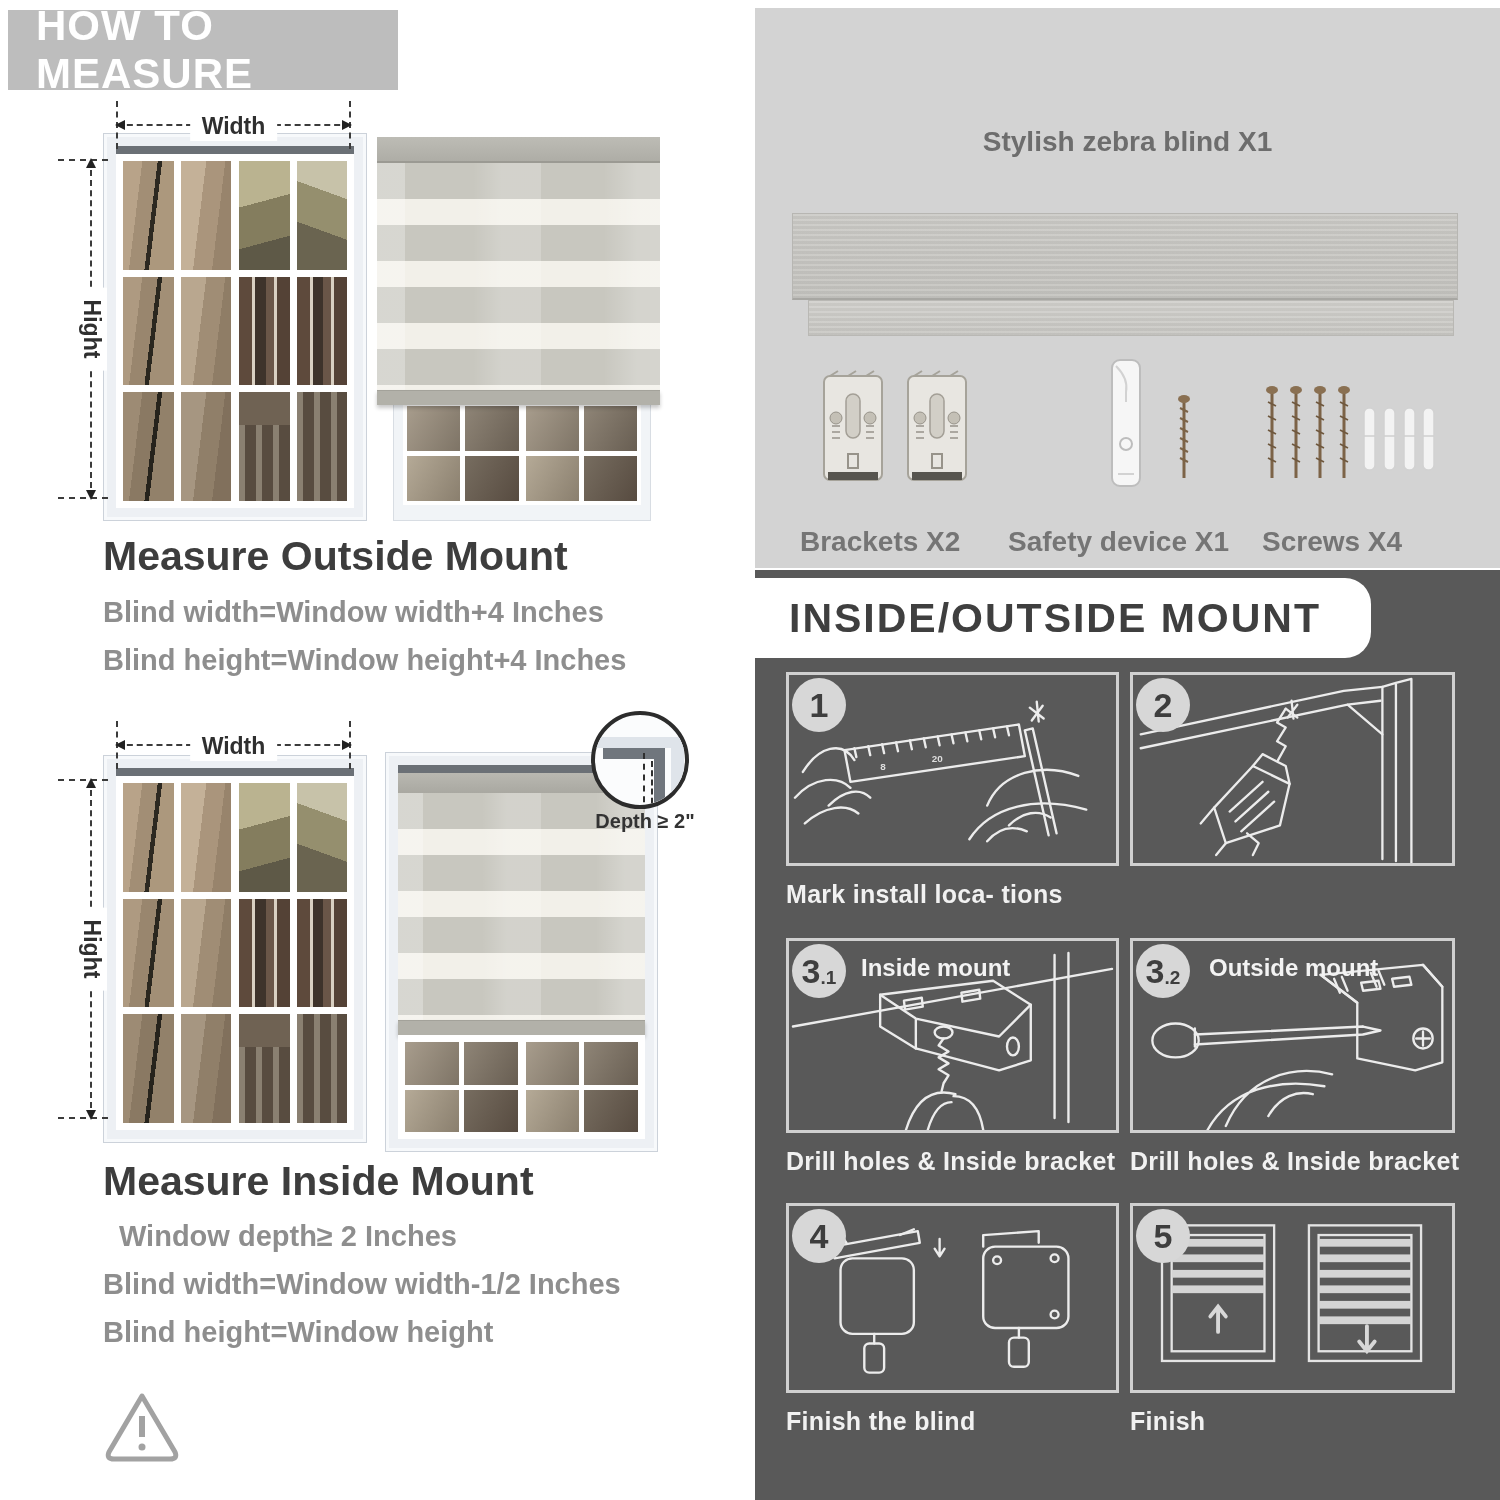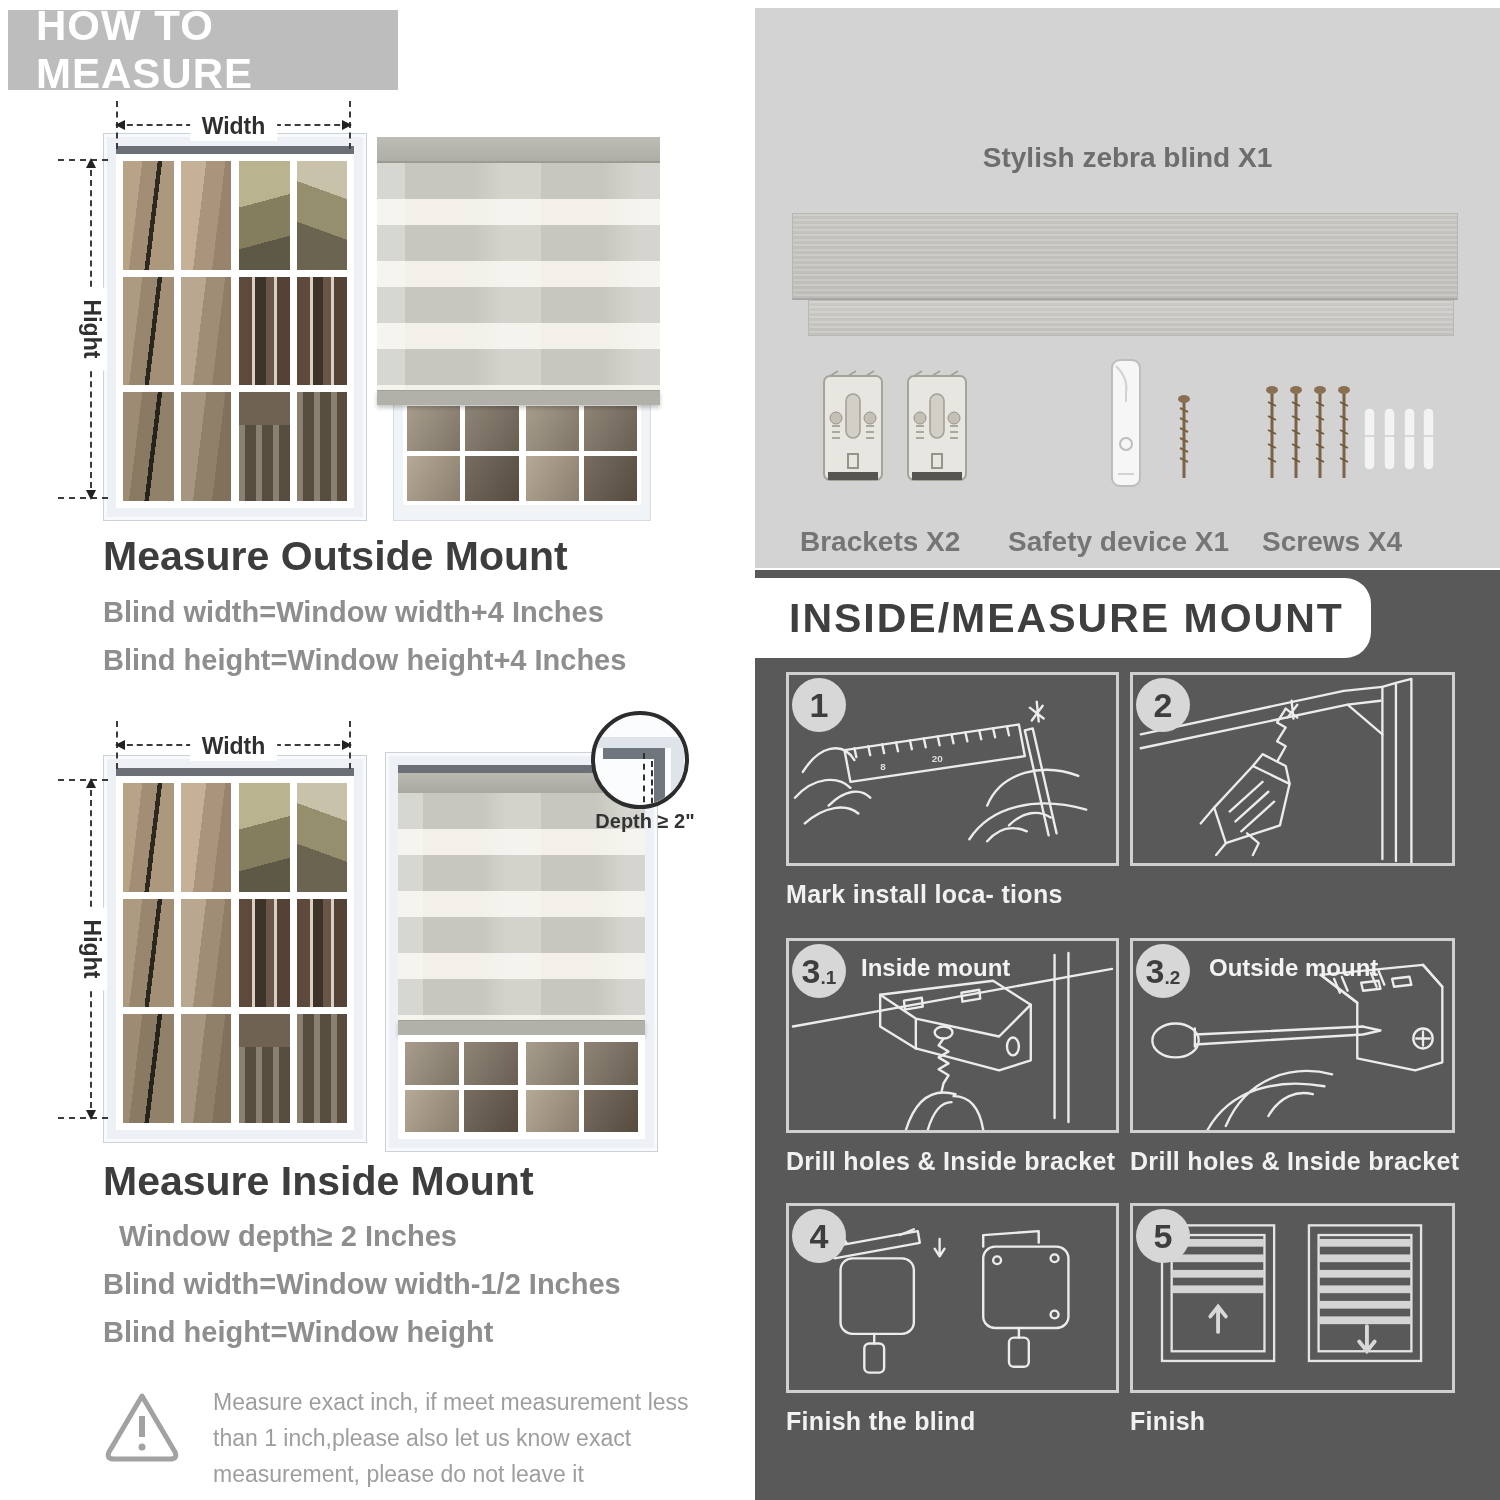--- a/index.html
+++ b/index.html
@@ -76,21 +76,21 @@
   .h-measure{font-size:41px;font-weight:700;color:#3d3d3d}
   .f-line{font-size:29px;font-weight:700;color:#8e8e8e}
   .warn-text{font-size:23px;font-weight:400;color:#9e9e9e;line-height:36px}
 
   
   .panel-light{left:755px;top:8px;width:745px;height:560px;background:#d3d3d3}
   .panel-dark{left:755px;top:570px;width:745px;height:930px;background:#595959}
   .hdr-box{background:#fff;border-radius:0 26px 26px 0;display:flex;align-items:center}
   .hdr-included{left:755px;top:12px;width:512px;height:80px;color:#c8c8c8;font-size:42px;font-weight:700;letter-spacing:2px;padding-left:36px}
   .hdr-mount{left:755px;top:578px;width:616px;height:80px;color:#3f3f3f;font-size:41px;font-weight:700;letter-spacing:2px;padding-left:34px}
-  .product-label{left:755px;top:142px;width:745px;text-align:center;font-size:28px;font-weight:700;color:#6d6d6d}
+  .product-label{left:755px;top:126px;width:745px;text-align:center;font-size:28px;font-weight:700;color:#6d6d6d}
   .cassette-img{left:792px;top:213px;width:666px;height:87px;
       background:repeating-linear-gradient(180deg,rgba(255,255,255,.07) 0 2px,rgba(0,0,0,.04) 2px 5px),linear-gradient(#cccbc7,#c5c4c0);
       border:1px solid #b7b6b2;border-bottom:2px solid #a8a7a3}
   .cassette-img2{left:808px;top:300px;width:646px;height:36px;
       background:repeating-linear-gradient(180deg,rgba(255,255,255,.07) 0 2px,rgba(0,0,0,.04) 2px 5px),linear-gradient(#d2d1cd,#c9c8c4);
       border:1px solid #b9b8b4}
   .item-label{font-size:28px;font-weight:700;color:#757575;}
 
   .sbox{border:3px solid #d0d0d0}
   .sbox svg{position:absolute;inset:0;width:100%;height:100%}
@@ -251,21 +251,20 @@
   <div class="abs f-line" style="left:103px;top:1268px">Blind width=Window width-1/2 Inches</div>
   <div class="abs f-line" style="left:103px;top:1316px">Blind height=Window height</div>
 
   <div class="abs" style="left:100px;top:1386px;width:84px;height:80px">
     <svg viewBox="0 0 84 80" width="84" height="80">
       <path d="M42,10 L75,66 Q78,73 70,73 L14,73 Q6,73 9,66 Z" fill="none" stroke="#a2a2a2" stroke-width="5" stroke-linejoin="round"></path>
       <line x1="42" y1="30" x2="42" y2="51" stroke="#a2a2a2" stroke-width="6"></line>
       <circle cx="42" cy="61" r="3.5" fill="#a2a2a2"></circle>
     </svg>
   </div>
-  <div class="abs warn-text" style="left:213px;top:1384px;width:480px">Measure exact inch, if meet measurement less than 1 inch,please also let us know exact measurement, please do not leave it</div>
 
   <div class="abs panel-light"></div>
   <div class="abs product-label">Stylish zebra blind X1</div>
   <div class="abs cassette-img"></div>
   <div class="abs cassette-img2"></div>
 
   <div class="abs" style="left:818px;top:366px">
     <svg viewBox="0 0 70 130" width="70" height="130">
       <rect x="6" y="10" width="58" height="104" rx="6" fill="#e8e6e1" stroke="#a6a39a" stroke-width="2"></rect>
       <path d="M12,10 l8,-5 M30,10 l8,-5 M48,10 l8,-5" stroke="#a6a39a" stroke-width="2" fill="none"></path>
@@ -335,21 +334,21 @@
         <path d="M102,58 h11 M122,58 h11 M142,58 h11 M161,58 h11"></path>
       </g>
     </svg>
   </div>
 
   <div class="abs item-label" style="left:800px;top:526px;width:190px">Brackets X2</div>
   <div class="abs item-label" style="left:1008px;top:526px;width:240px">Safety device X1</div>
   <div class="abs item-label" style="left:1262px;top:526px;width:175px">Screws X4</div>
 
   <div class="abs panel-dark"></div>
-  <div class="abs hdr-box hdr-mount">INSIDE/MEASURE MOUNT</div>
+  <div class="abs hdr-box hdr-mount">INSIDE/OUTSIDE MOUNT</div>
 
   <div class="abs sbox" style="left:786px;top:672px;width:333px;height:194px">
     <svg viewBox="0 0 330 190" preserveAspectRatio="none">
       <g stroke="#ececec" stroke-width="2.4" fill="none" stroke-linecap="round" stroke-linejoin="round">
         <path d="M56,76 L232,50 L238,82 L62,108 Z"></path>
         <path d="M66,74 l2,9 M80,72 l2,9 M94,70 l2,9 M108,68 l2,9 M122,66 l2,9 M136,64 l2,9 M150,62 l2,9 M164,60 l2,9 M178,58 l2,9 M192,56 l2,9 M206,54 l2,9 M220,52 l2,9"></path>
         <path d="M243,33 l14,11 M256,31 l-11,15 M250,27 l2,20"></path>
         <path d="M262,162 L238,56 M270,160 L246,54 M238,56 L246,54"></path>
         <path d="M14,98 C30,72 54,66 66,86 M6,124 C26,102 50,102 62,114 M40,132 C56,116 72,114 82,124 M16,150 C36,132 58,130 70,140"></path>
         <path d="M200,132 C214,98 256,88 292,102 M182,166 C204,132 250,122 300,136 M222,152 C236,138 252,136 264,144 M200,168 C212,154 226,152 240,158"></path>

